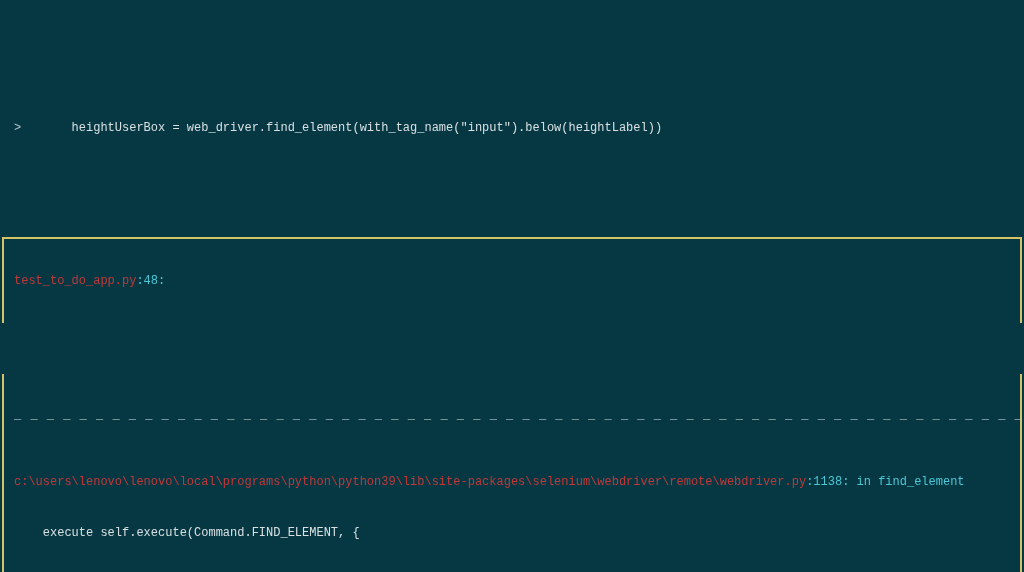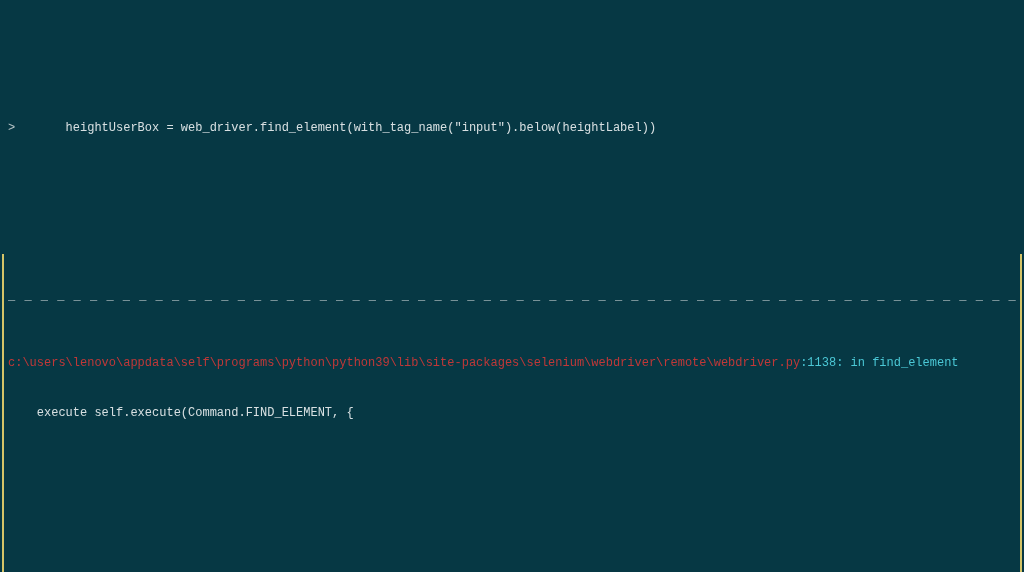--- a/index.html
+++ b/index.html
@@ -8,21 +8,21 @@
     font-family: 'Consolas', 'Courier New', monospace;
     font-size: 12px;
     line-height: 1.4;
     color: #b8c5c8;
     width: 1024px;
     height: 572px;
     overflow: hidden;
     white-space: pre;
   }
   .container { padding: 2px 0; }
-  .line { padding: 0 4px; }
+  .line { padding: 0 10px; }
   .cyan { color: #4bc8d6; }
   .red { color: #c03838; }
   .white { color: #d8e0e2; }
   .box-top {
     border: 2px solid #d4c468;
     border-bottom: none;
     margin: 0 2px;
   }
   .box-mid {
     border-left: 2px solid #d4c468;
@@ -35,25 +35,28 @@
 </head>
 <body>
 
 
 
 <div class="container">
 
   <div class="line"><span class="prompt">&gt;</span><span class="white">       heightUserBox = web_driver.find_element(with_tag_name("input").below(heightLabel))</span></div>
   <div class="line">&nbsp;</div>
 
+  <div class="box-top">
+    <div class="line"><span class="red">test_to_do_app.py</span><span class="cyan">:48:</span></div>
+  </div>
 
   <div class="box-mid">
     <div class="line dashes">_ _ _ _ _ _ _ _ _ _ _ _ _ _ _ _ _ _ _ _ _ _ _ _ _ _ _ _ _ _ _ _ _ _ _ _ _ _ _ _ _ _ _ _ _ _ _ _ _ _ _ _ _ _ _ _ _ _ _ _ _ _ _ _ _ _ _ _ _ _ _ _ _ _ _ _ _ _ _ _ _ _ _ _</div>
 
-    <div class="line"><span class="red">c:\users\lenovo\appdata\self\programs\python\python39\lib\site-packages\selenium\webdriver\remote\webdriver.py</span><span class="cyan">:1138: in find_element</span></div>
+    <div class="line"><span class="red">c:\users\lenovo\lenovo\local\programs\python\python39\lib\site-packages\selenium\webdriver\remote\webdriver.py</span><span class="cyan">:1138: in find_element</span></div>
     <div class="line white">    execute self.execute(Command.FIND_ELEMENT, {</div>
 
     
     
 
     
     
 
     
     

